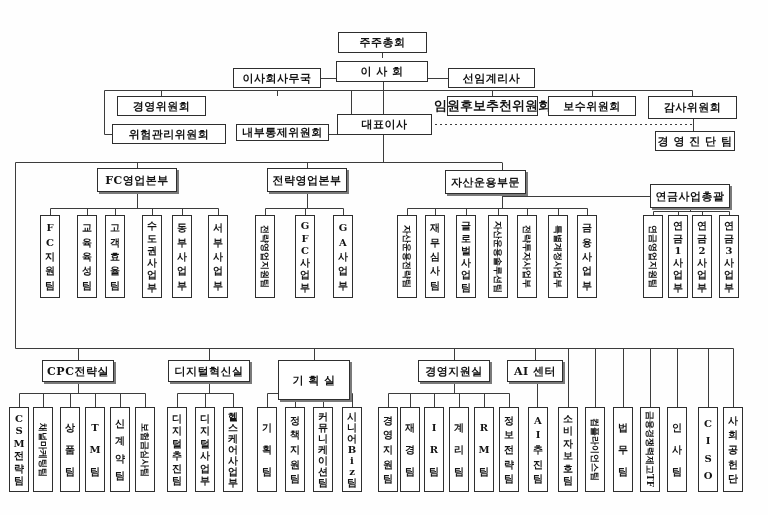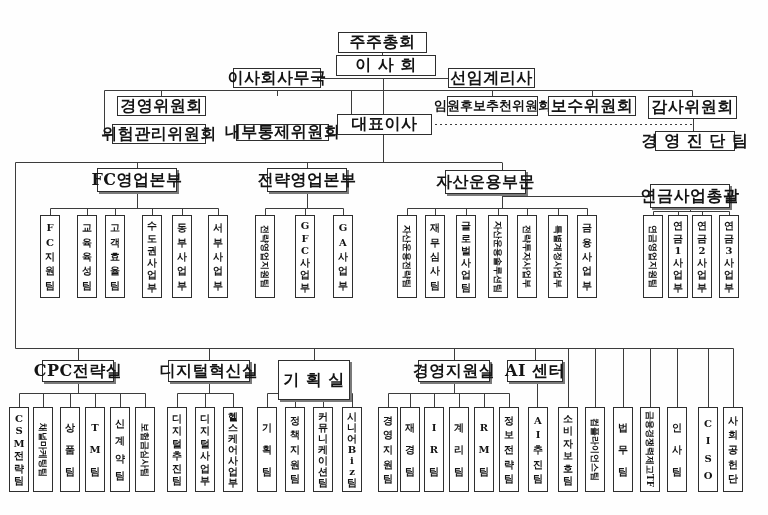--- a/index.html
+++ b/index.html
@@ -7,21 +7,21 @@
     position:relative;width:768px;height:515px;background:#fefefe;overflow:hidden;
     font-family:"DejaVu Serif","Liberation Serif",serif;color:#141414;
   }
   #wires{position:absolute;left:0;top:0;z-index:0;}
   .box{
     position:absolute;z-index:1;background:#fff;border:1px solid #2e2e2e;
     box-sizing:border-box;font-weight:bold;
   }
   .h{
     display:flex;align-items:center;justify-content:center;
-    font-size:16px;letter-spacing:0.5px;white-space:nowrap;
+    font-size:11px;letter-spacing:0.5px;white-space:nowrap;
   }
   .small{font-size:13px;letter-spacing:0;}
   .hd{box-shadow:2px 2px 0 #7a7a7a;}
   .v{
     display:flex;flex-direction:column;align-items:center;justify-content:space-evenly;
     font-size:10px;line-height:11px;text-align:center;padding:3px 0;
   }
   .vs{
     writing-mode:vertical-rl;text-orientation:sideways;
     font-size:9px;line-height:18px;text-align:center;letter-spacing:0;
@@ -50,25 +50,25 @@
          M78.5 348.5 V360 M209.5 348.5 V360 M314.5 348.5 V360 M454.5 348.5 V360 M535.5 348.5 V360
          M568.5 348.5 V407 M595.5 348.5 V407 M623.5 348.5 V407 M650.5 348.5 V407 M677.5 348.5 V407 M708.5 348.5 V407 M733.5 348.5 V407
          M78.5 382 V393.5 M19.5 393.5 H145.5 M19.5 393.5 V407 M43.5 393.5 V407 M70.5 393.5 V407 M95.5 393.5 V407 M120.5 393.5 V407 M145.5 393.5 V407
          M209.5 382 V393.5 M177.5 393.5 H233.5 M177.5 393.5 V407 M205.5 393.5 V407 M233.5 393.5 V407
          M314.5 382 V393.5 M267.5 393.5 H352.5 M267.5 393.5 V407 M295.5 393.5 V407 M323.5 393.5 V407 M352.5 393.5 V407
          M454.5 382 V393.5 M388.5 393.5 H509.5 M388.5 393.5 V407 M410.5 393.5 V407 M434.5 393.5 V407 M459.5 393.5 V407 M484.5 393.5 V407 M509.5 393.5 V407
          M537.5 382 V407"></path>
   </svg>
 
   <div class="box h" style="left:338px;top:32px;width:89px;height:21px">주주총회</div>
-  <div class="box h" style="left:336px;top:55px;width:100px;height:21px">이 사 회</div>
+  <div class="box h" style="left:336px;top:61px;width:92px;height:21px">이 사 회</div>
   <div class="box h" style="left:233px;top:68px;width:88px;height:20px">이사회사무국</div>
   <div class="box h" style="left:448px;top:68px;width:87px;height:20px">선임계리사</div>
   <div class="box h" style="left:117px;top:96px;width:89px;height:20px">경영위원회</div>
-  <div class="box h" style="left:112px;top:124px;width:94px;height:20px">위험관리위원회</div>
+  <div class="box h" style="left:112px;top:124px;width:114px;height:20px">위험관리위원회</div>
   <div class="box h" style="left:236px;top:124px;width:93px;height:17px">내부통제위원회</div>
   <div class="box h small" style="left:447px;top:96px;width:91px;height:20px">임원후보추천위원회</div>
   <div class="box h" style="left:548px;top:96px;width:88px;height:20px">보수위원회</div>
   <div class="box h" style="left:648px;top:96px;width:89px;height:23px">감사위원회</div>
   <div class="box h" style="left:337px;top:114px;width:95px;height:21px">대표이사</div>
   <div class="box h" style="left:655px;top:131px;width:80px;height:20px">경 영 진 단 팀</div>
 
   <div class="box h hd" style="left:97px;top:168px;width:80px;height:24px">FC영업본부</div>
   <div class="box h hd" style="left:267px;top:168px;width:80px;height:24px">전략영업본부</div>
   <div class="box h hd" style="left:445px;top:170px;width:81px;height:24px">자산운용부문</div>

